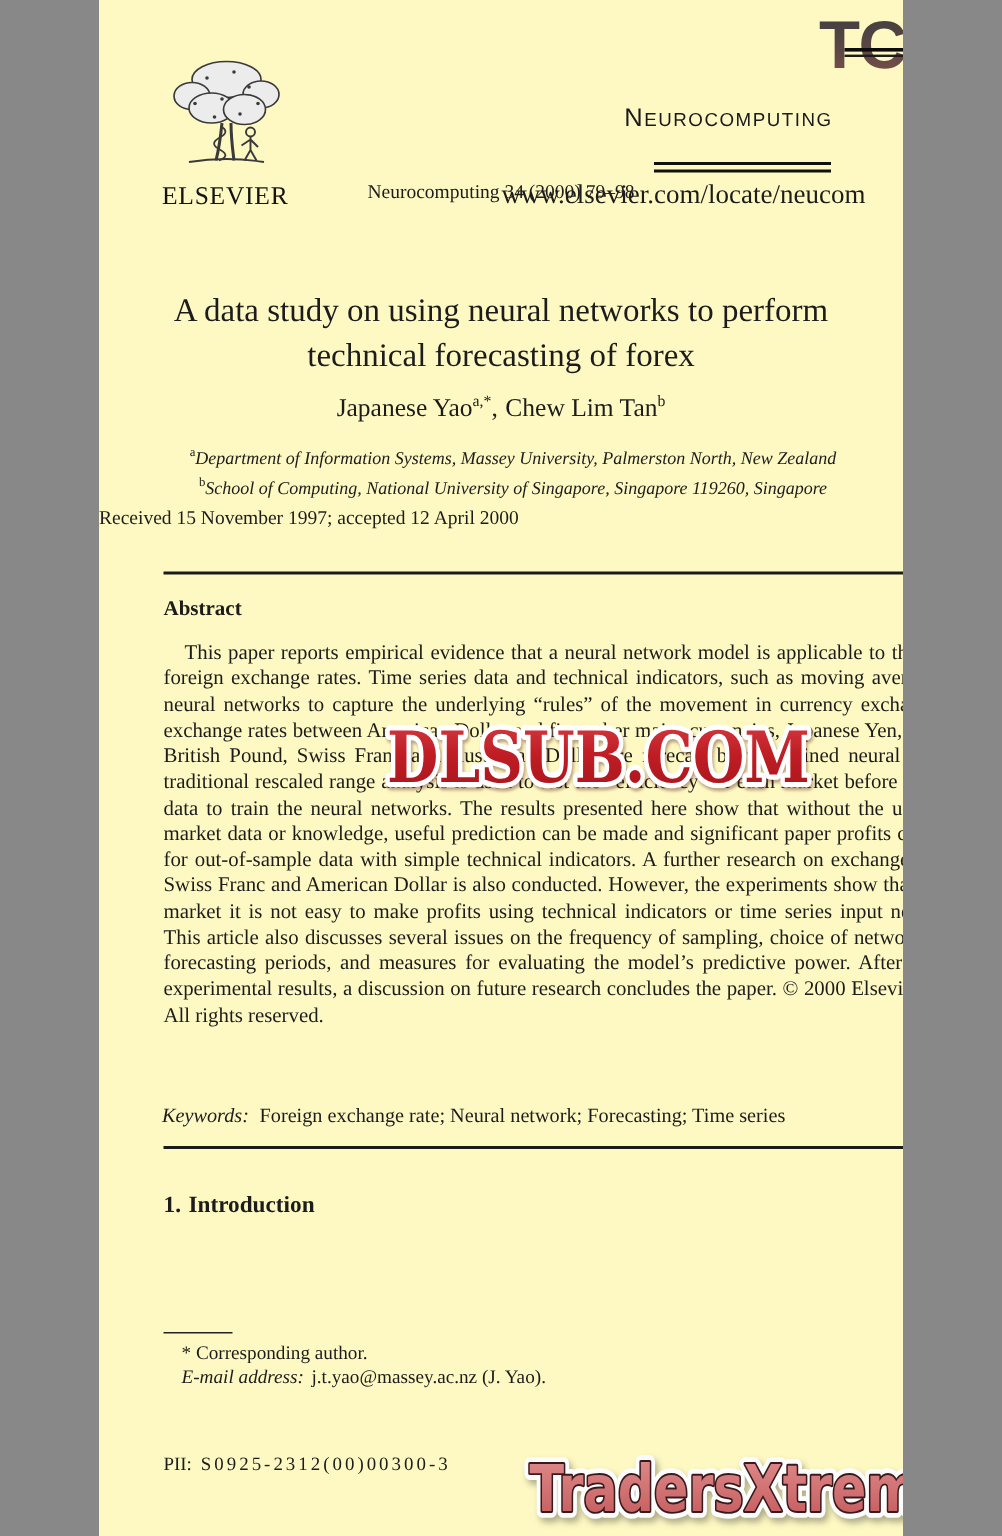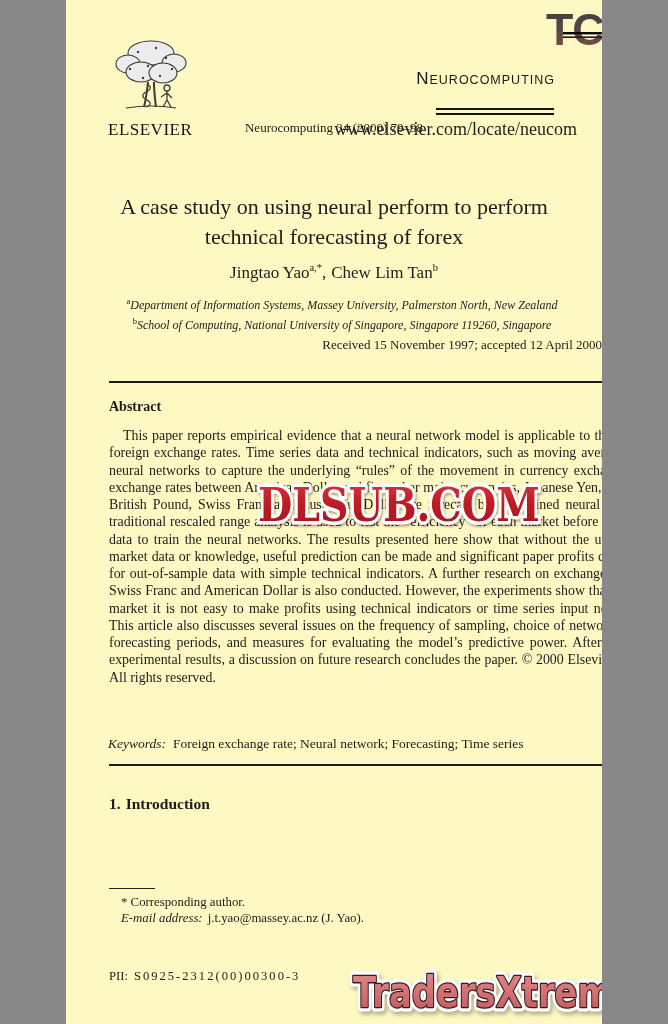--- a/index.html
+++ b/index.html
@@ -64,21 +64,21 @@
     left: 0; right: 0; top: 294px;
     text-align: center;
     font-style: italic;
     font-size: 12px;
     line-height: 15.5px;
     margin-left: 16px;
   }
   .affils sup { font-size: 8.5px; font-style: normal; }
   .received {
     left: 0; right: 0; top: 337px;
-    text-align: right;
+    text-align: left;
     font-size: 13px;
   }
 
   
   .rule { background: #1a1a1a; height: 1.6px; }
   .rule-abstract-top { left: 43px; top: 381px; width: 579px; }
   .abstract-heading { left: 43px; top: 399px; font-weight: bold; font-size: 14px; }
   .abstract-body {
     left: 43px; top: 427px; width: 579px;
     font-size: 13.9px;
@@ -173,24 +173,24 @@
     </svg>
     <div class="elsevier-word">ELSEVIER</div>
   </div>
 
   <div class="abs citation">Neurocomputing 34 (2000) 79–98</div>
 
   <div class="abs journal-name">NEUROCOMPUTING</div>
   <div class="abs double-rule"></div>
   <div class="abs journal-url">www.elsevier.com/locate/neucom</div>
 
-  <div class="abs title">A case study on using neural perform to perform technical forecasting of forex</div>
+  <div class="abs title">A data study on using neural networks to perform technical forecasting of forex</div>
 
   <div class="abs authors">
-    <span>Jingtao Yao</span><sup>a,*</sup><span>,</span><span class="author-2">Chew Lim Tan</span><sup>b</sup>
+    <span>Japanese Yao</span><sup>a,*</sup><span>,</span><span class="author-2">Chew Lim Tan</span><sup>b</sup>
   </div>
 
   <div class="abs affils">
     <div><sup>a</sup><span>Department of Information Systems, Massey University, Palmerston North, New Zealand</span></div>
     <div><sup>b</sup><span>School of Computing, National University of Singapore, Singapore 119260, Singapore</span></div>
   </div>
 
   <div class="abs received">Received 15 November 1997; accepted 12 April 2000</div>
 
   <div class="abs rule rule-abstract-top"></div>

